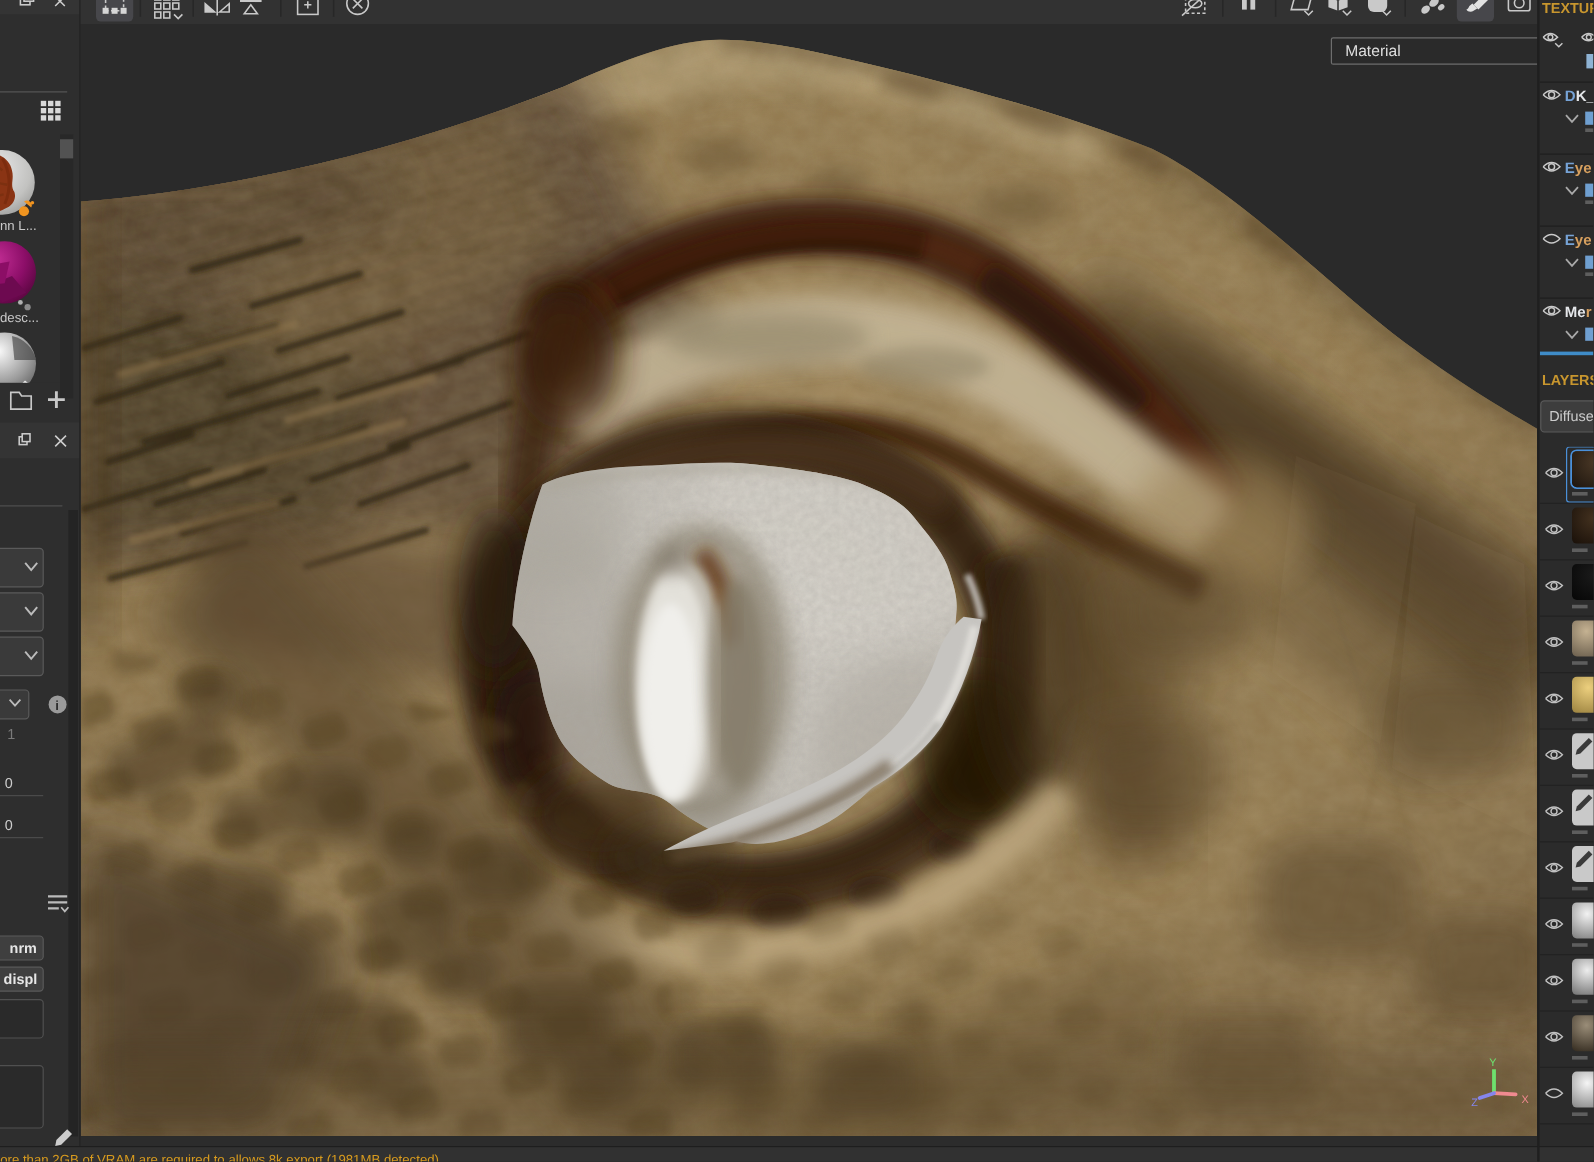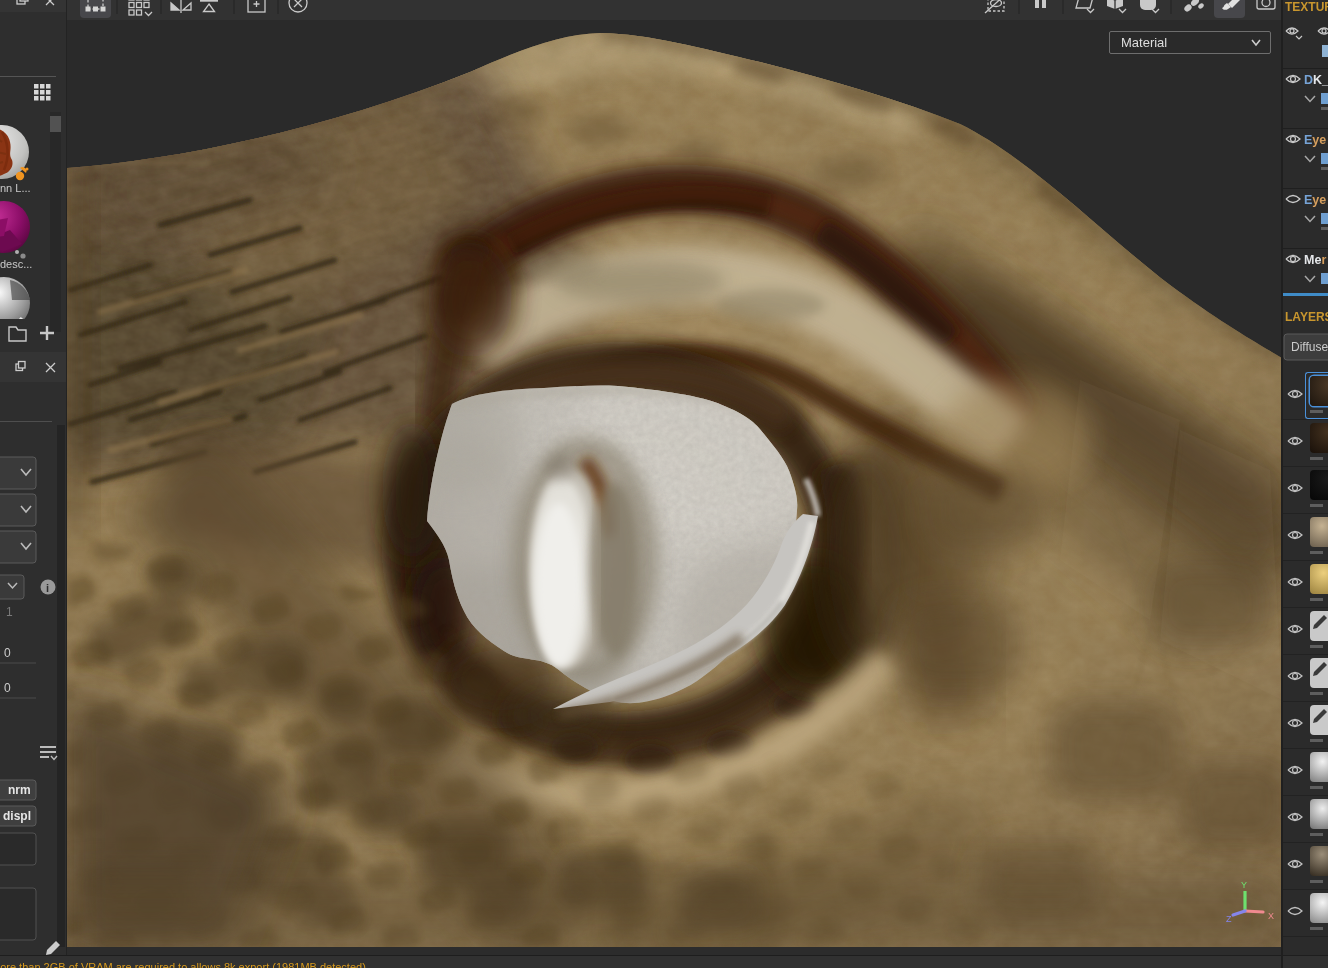--- a/index.html
+++ b/index.html
@@ -287,21 +287,21 @@
     <g font-family="Liberation Sans" font-size="9">
       <line x1="1245" y1="911" x2="1245" y2="891" stroke="#6ee06e" stroke-width="3.2"></line>
       <line x1="1245" y1="911" x2="1263" y2="912" stroke="#f08a90" stroke-width="3.2" stroke-linecap="round"></line>
       <line x1="1245" y1="911" x2="1233" y2="915" stroke="#8585ec" stroke-width="3.2" stroke-linecap="round"></line>
       <text x="1241" y="888" fill="#6ee06e">Y</text>
       <text x="1268" y="919" fill="#f08a90">X</text>
       <text x="1226" y="922" fill="#8585ec">Z</text>
     </g>
   </svg>
   
-  <div class="abs" style="left:1042px;top:11px;width:160px;height:21px;border:1px solid #6e6e6e;border-radius:2px;background:#2a2a2a;">
+  <div class="abs" style="left:1042px;top:11px;width:160px;height:21px;border:1px solid #6e6e6e;border-radius:2px;background:#2a2a2a;padding-left:40px;">
     <span style="position:absolute;left:11px;top:3px;font-size:13px;color:#dedede;">Material</span>
     <svg class="abs" style="right:8px;top:6px" width="12" height="9">
         <path d="M2,2 L6,7 L10,2" stroke="#cccccc" stroke-width="1.6" fill="none"></path>
       </svg>
   </div>
 </div>
 
 <div class="abs" id="toolbar">
   <svg width="1215" height="20">
     <g stroke="#c9c9c9" fill="none" stroke-width="1.3">

